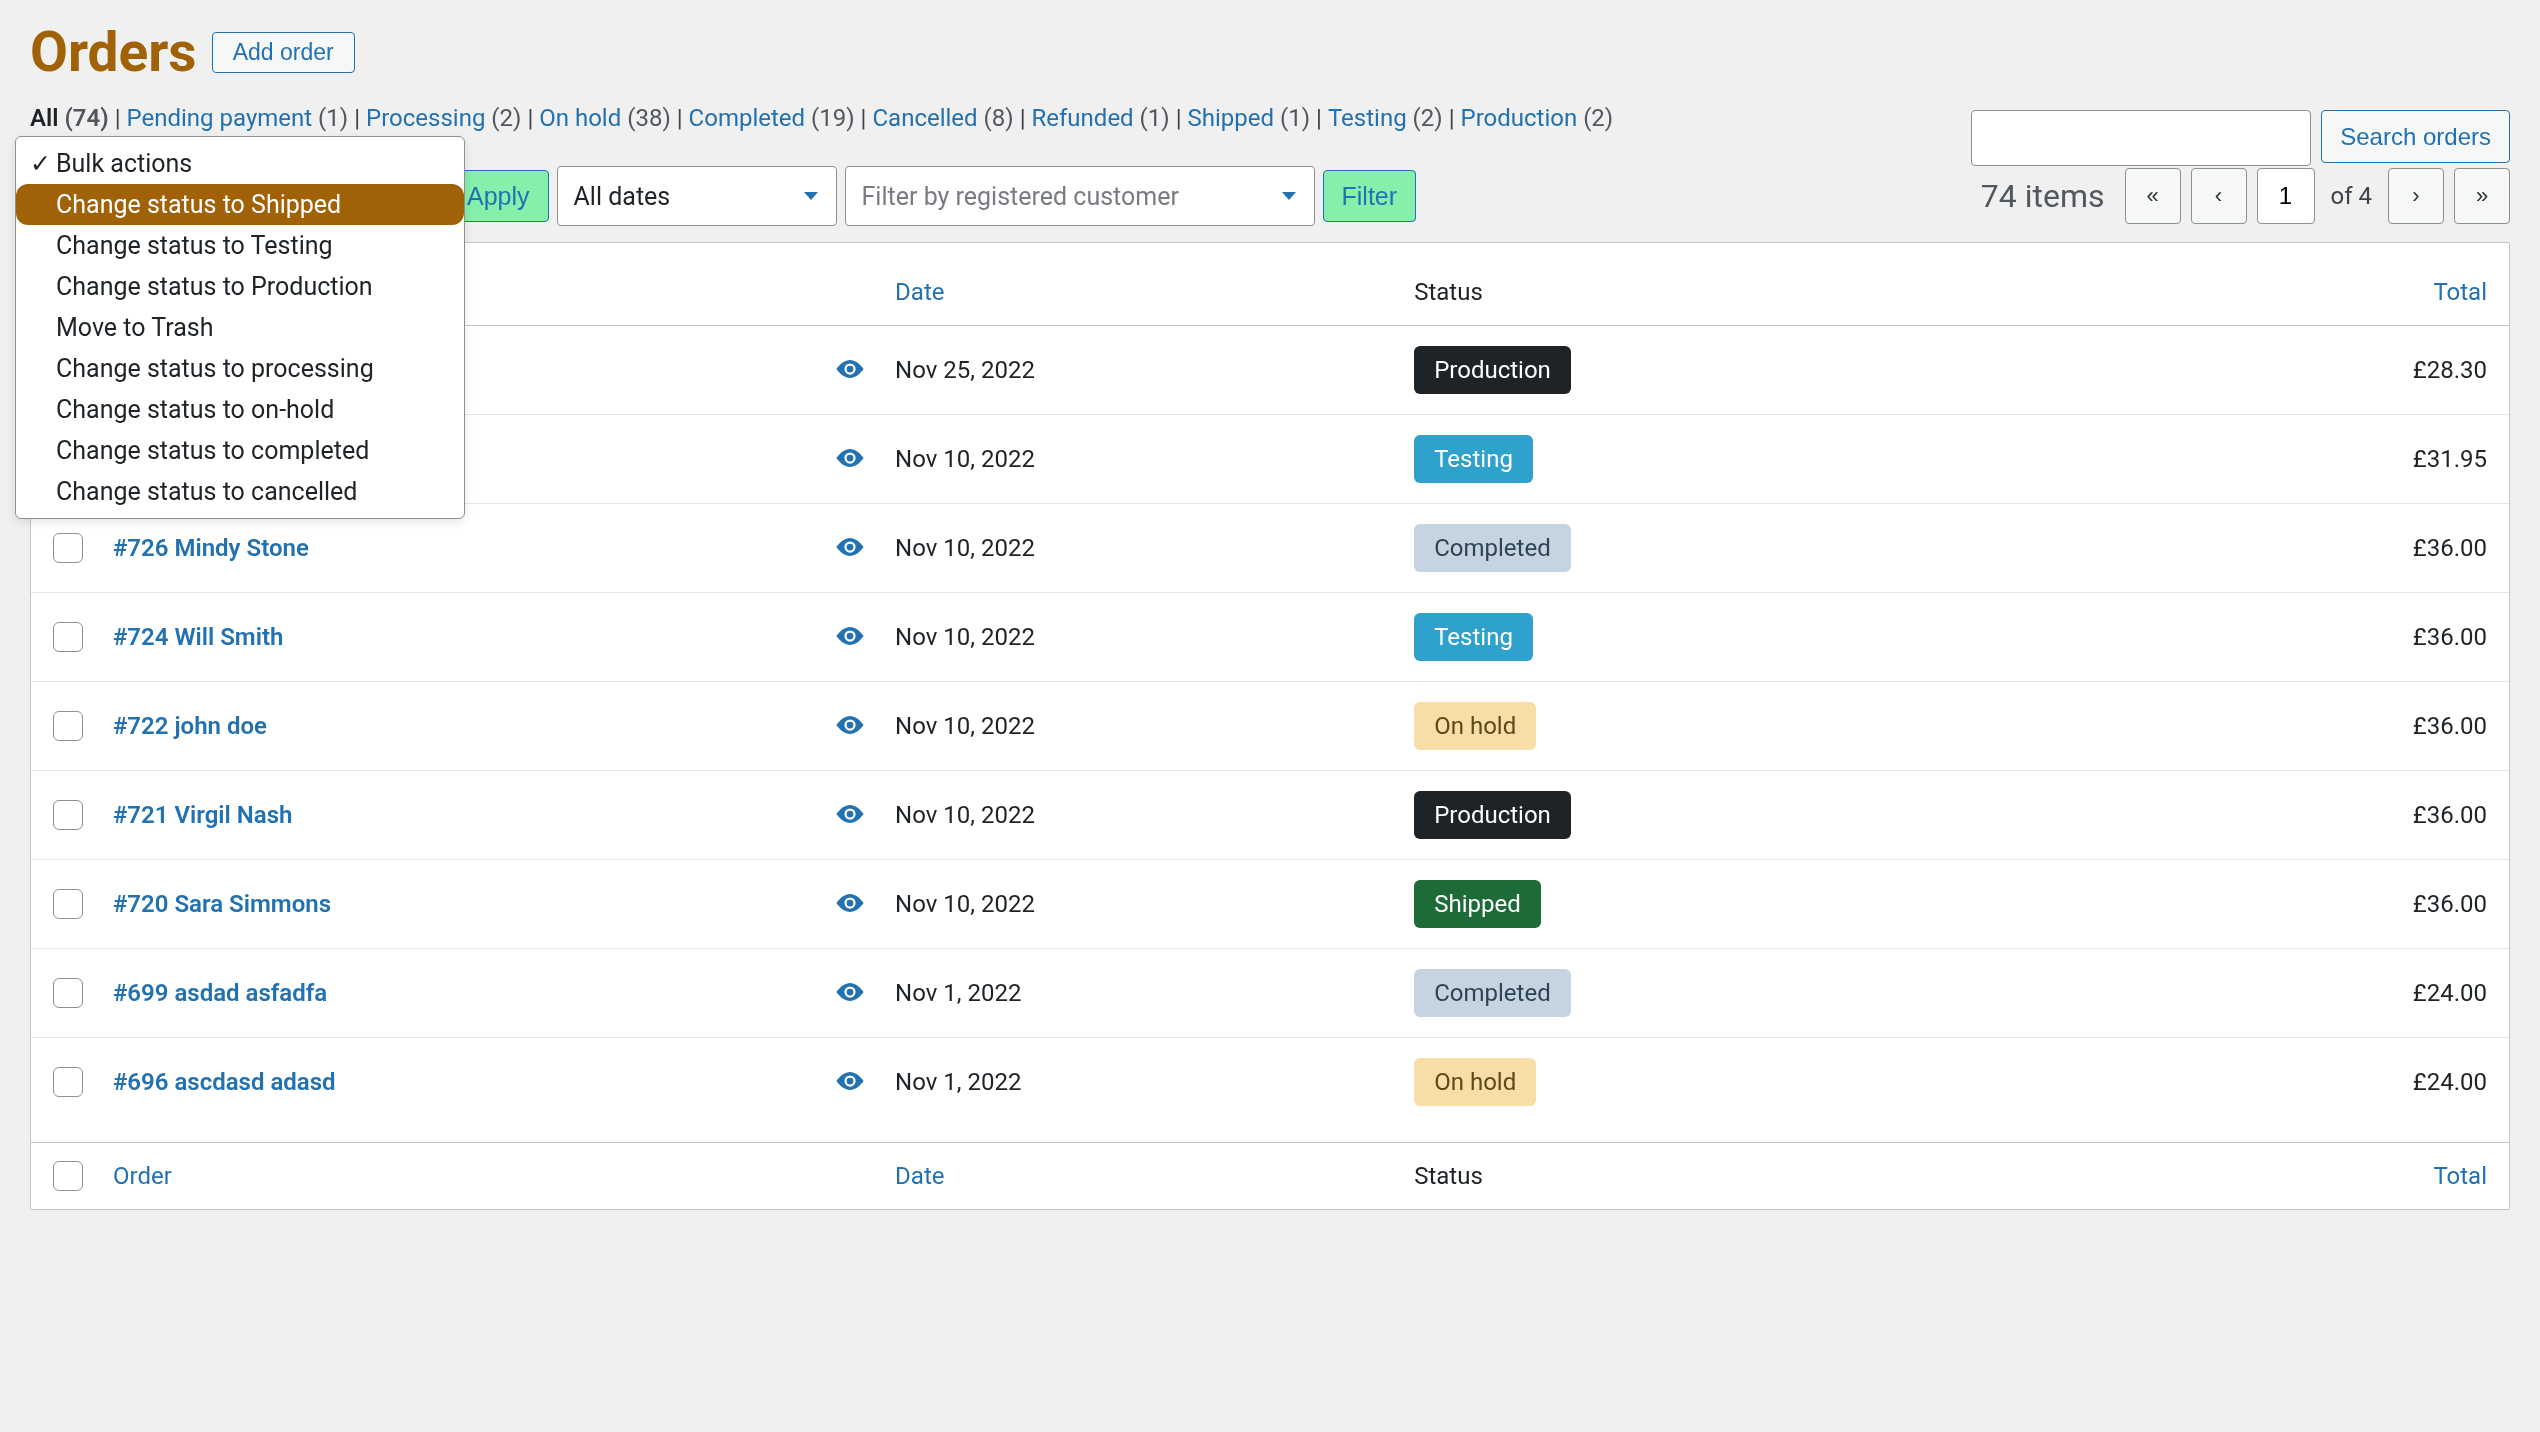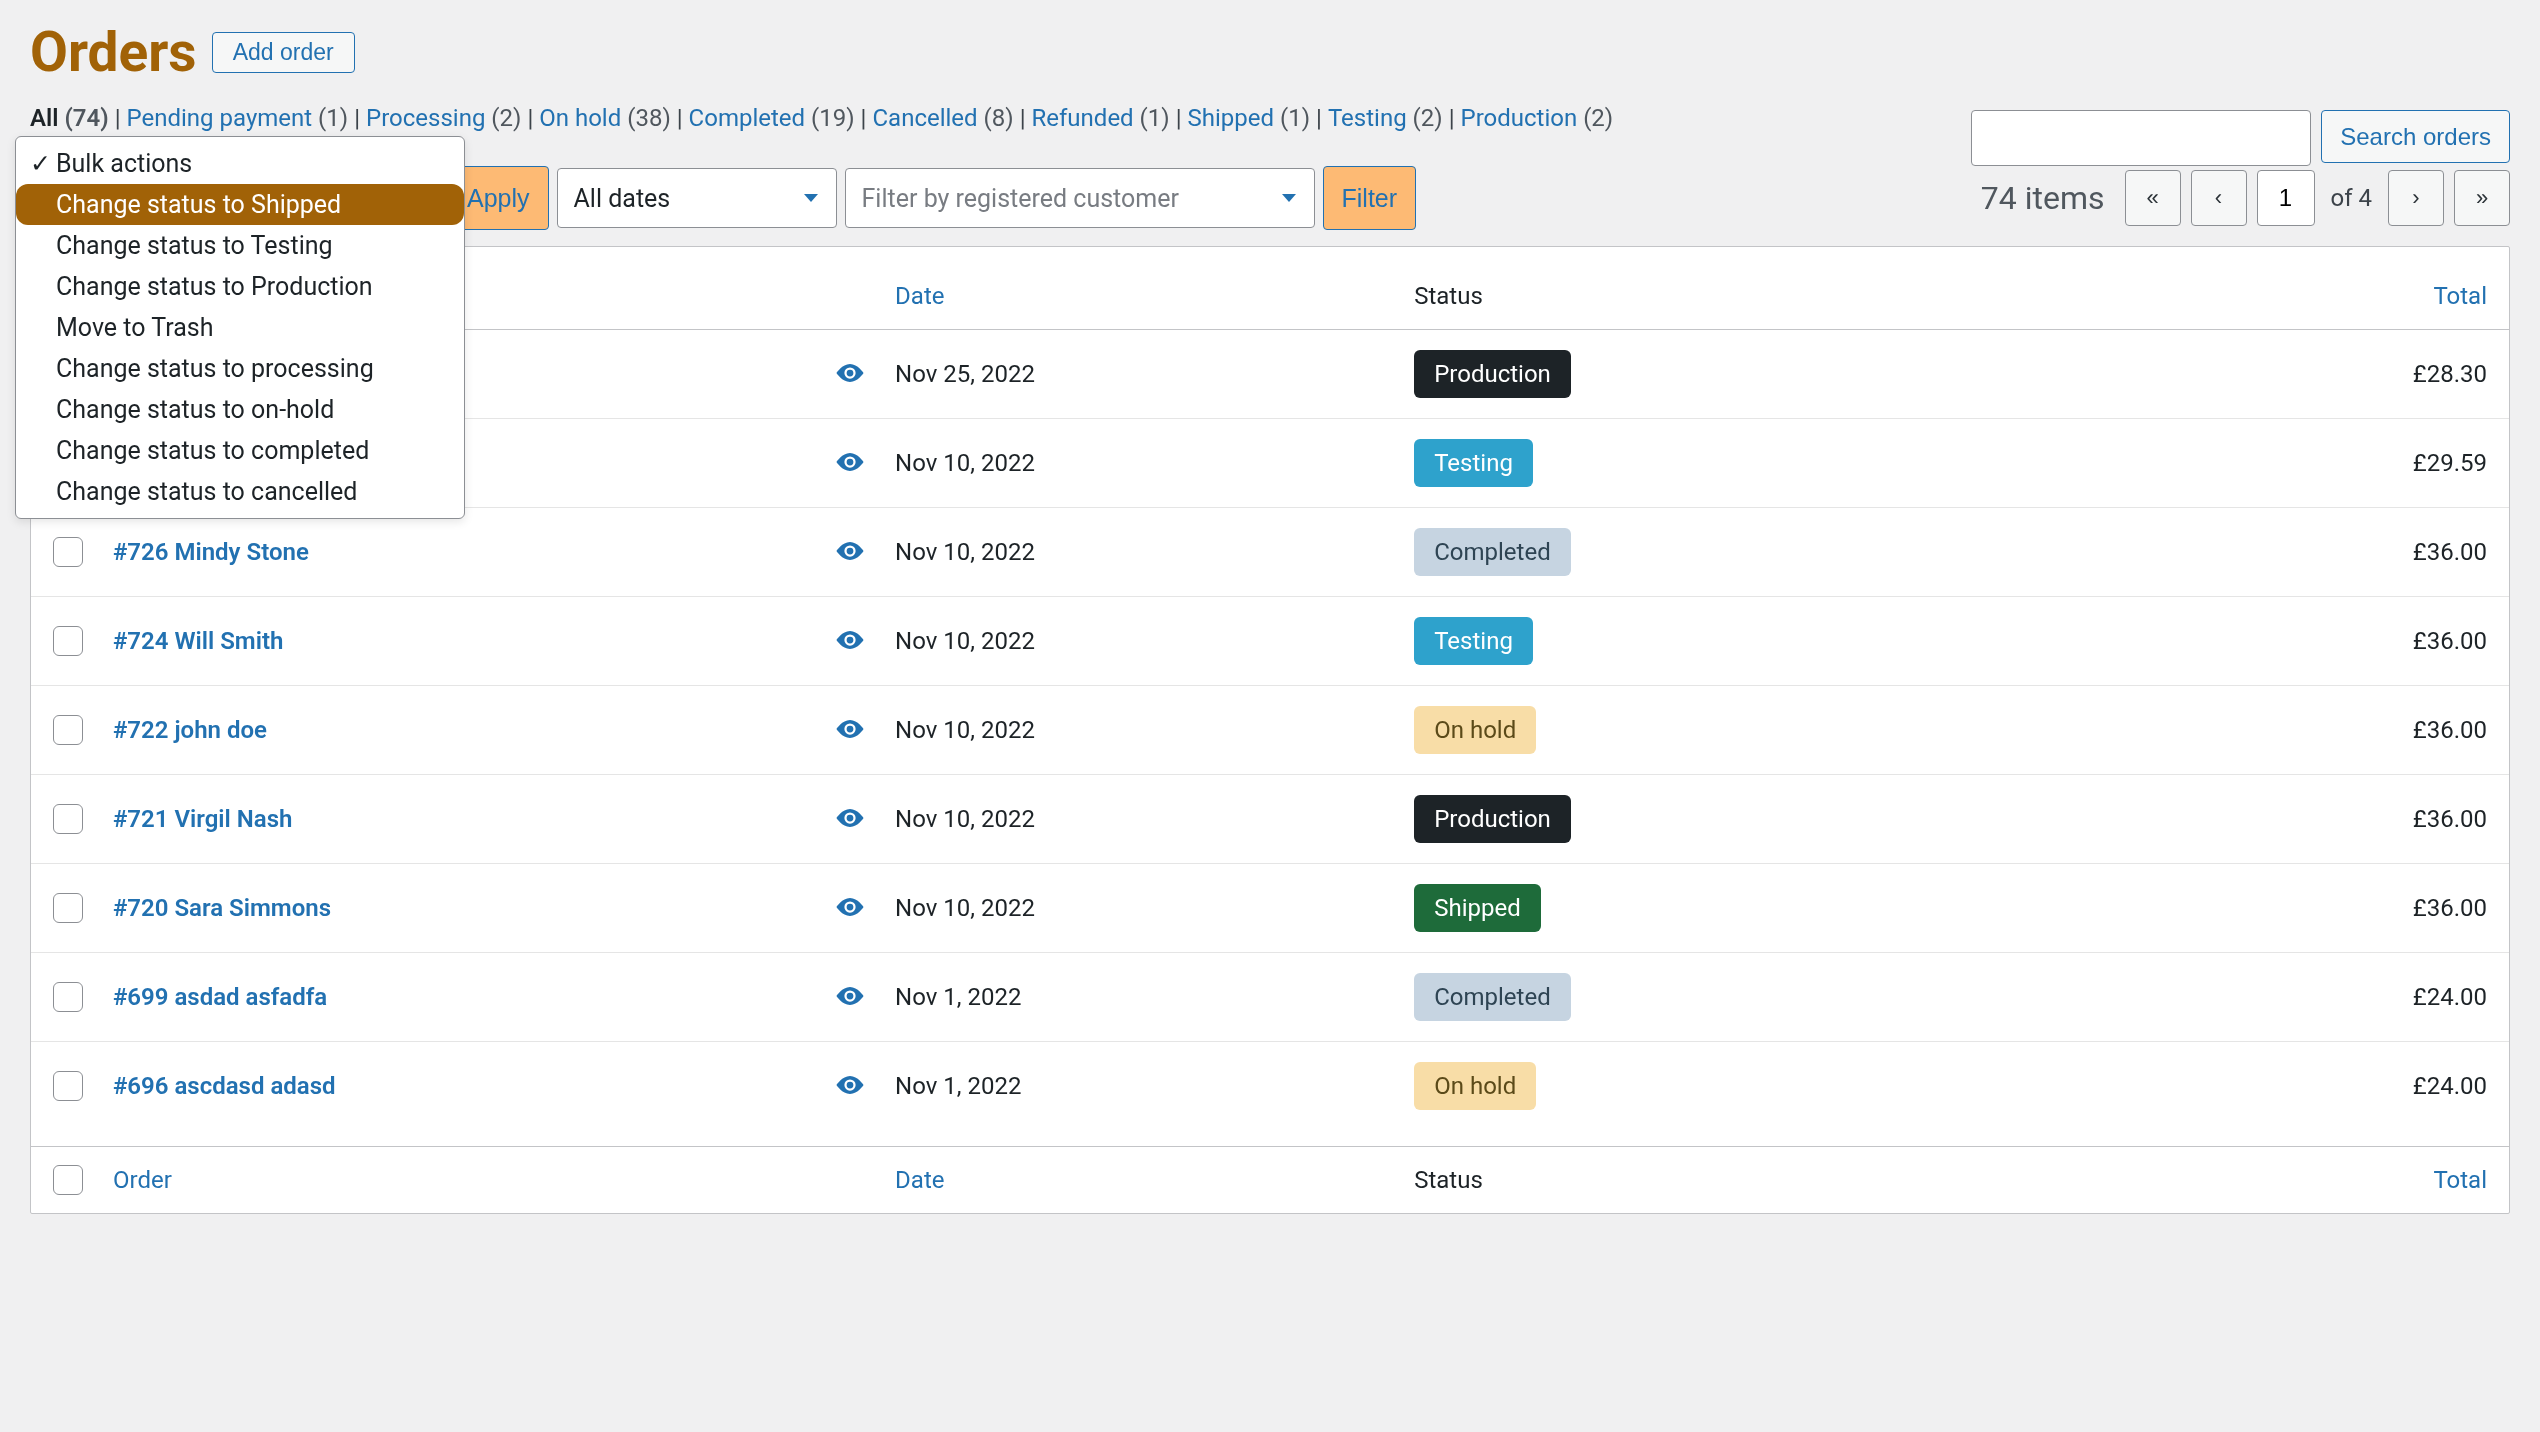--- a/index.html
+++ b/index.html
@@ -14,21 +14,21 @@
 .filter-links .count { color: #50575e; }
 .search-wrap { float: right; margin-top: -50px; display: flex; gap: 10px; }
 .search-input { width: 340px; height: 56px; border: 1px solid #8c8f94; border-radius: 4px; padding: 0 10px; font-size: 22px; background: #fff; }
 .search-btn { border: 1px solid #2271b1; background: #f6f7f7; color: #2271b1; padding: 0 18px; height: 53px; font-size: 24px; border-radius: 4px; cursor: pointer; }
 .toolbar { display: flex; align-items: center; justify-content: space-between; margin-bottom: 16px; clear: both; }
 .toolbar-left { display: flex; gap: 8px; align-items: center; position: relative; }
 .toolbar-right { display: flex; gap: 10px; align-items: center; }
 .select-like { border: 1px solid #8c8f94; background: #fff; border-radius: 4px; height: 60px; padding: 0 50px 0 16px; font-size: 25px; display: flex; align-items: center; position: relative; cursor: pointer; }
 .select-like::after { content: ""; position: absolute; right: 18px; top: 50%; transform: translateY(-50%); border-left: 7px solid transparent; border-right: 7px solid transparent; border-top: 8px solid #2271b1; }
 .bulk-select { width: 410px; }
-.apply-btn, .filter-btn { border: 1px solid #2271b1; background: #fdba74; color: #2271b1; padding: 0 18px; height: 64px; font-size: 25px; border-radius: 4px; cursor: pointer; }
+.apply-btn, .filter-btn { border: 1px solid #2271b1; background: #86efac; color: #2271b1; padding: 0 18px; height: 52px; font-size: 25px; border-radius: 4px; cursor: pointer; }
 .date-select { width: 280px; }
 .customer-select { width: 470px; color: #787c82; }
 .items-count { color: #50575e; font-size: 32px; margin-right: 10px; }
 .page-btn { border: 1px solid #8c8f94; background: #f6f7f7; width: 56px; height: 56px; border-radius: 4px; display: flex; align-items: center; justify-content: center; font-size: 22px; color: #2c3338; cursor: pointer; }
 .page-input { width: 58px; height: 56px; border: 1px solid #8c8f94; border-radius: 4px; text-align: center; font-size: 24px; }
 .of-pages { font-size: 24px; color: #3c434a; margin: 0 6px; }
 .dropdown-menu { position: absolute; left: -15px; top: -30px; background: #fff; border: 1px solid #8c8f94; border-radius: 6px; width: 450px; z-index: 100; padding: 6px 0; box-shadow: 0 3px 10px rgba(0,0,0,0.1); }
 .dropdown-item { padding: 6px 20px 6px 40px; font-size: 25px; cursor: pointer; position: relative; }
 .dropdown-item.checked::before { content: "✓"; position: absolute; left: 14px; top: 6px; }
 .dropdown-item.highlighted { background: #a16207; color: #fff; border-radius: 12px; }
@@ -130,21 +130,21 @@
         <div class="col-total">£28.30</div>
       </div>
       <div class="trow">
         <div class="col-chk"></div>
         <div class="col-order"></div>
         <div class="col-preview"><span class="preview-icon"><svg viewBox="0 0 24 16">
               <path d="M12 0C5 0 0 8 0 8s5 8 12 8 12-8 12-8-5-8-12-8zm0 13a5 5 0 1 1 0-10 5 5 0 0 1 0 10zm0-8a3 3 0 1 0 0 6 3 3 0 0 0 0-6z"></path>
             </svg></span></div>
         <div class="col-date">Nov 10, 2022</div>
         <div class="col-status"><span class="status-badge sb-testing">Testing</span></div>
-        <div class="col-total">£29.59</div>
+        <div class="col-total">£31.95</div>
       </div>
       <div class="trow">
         <div class="col-chk">
           <div class="chk"></div>
         </div>
         <div class="col-order"><span class="order-link">#726 Mindy Stone</span></div>
         <div class="col-preview"><span class="preview-icon"><svg viewBox="0 0 24 16">
               <path d="M12 0C5 0 0 8 0 8s5 8 12 8 12-8 12-8-5-8-12-8zm0 13a5 5 0 1 1 0-10 5 5 0 0 1 0 10zm0-8a3 3 0 1 0 0 6 3 3 0 0 0 0-6z"></path>
             </svg></span></div>
         <div class="col-date">Nov 10, 2022</div>

